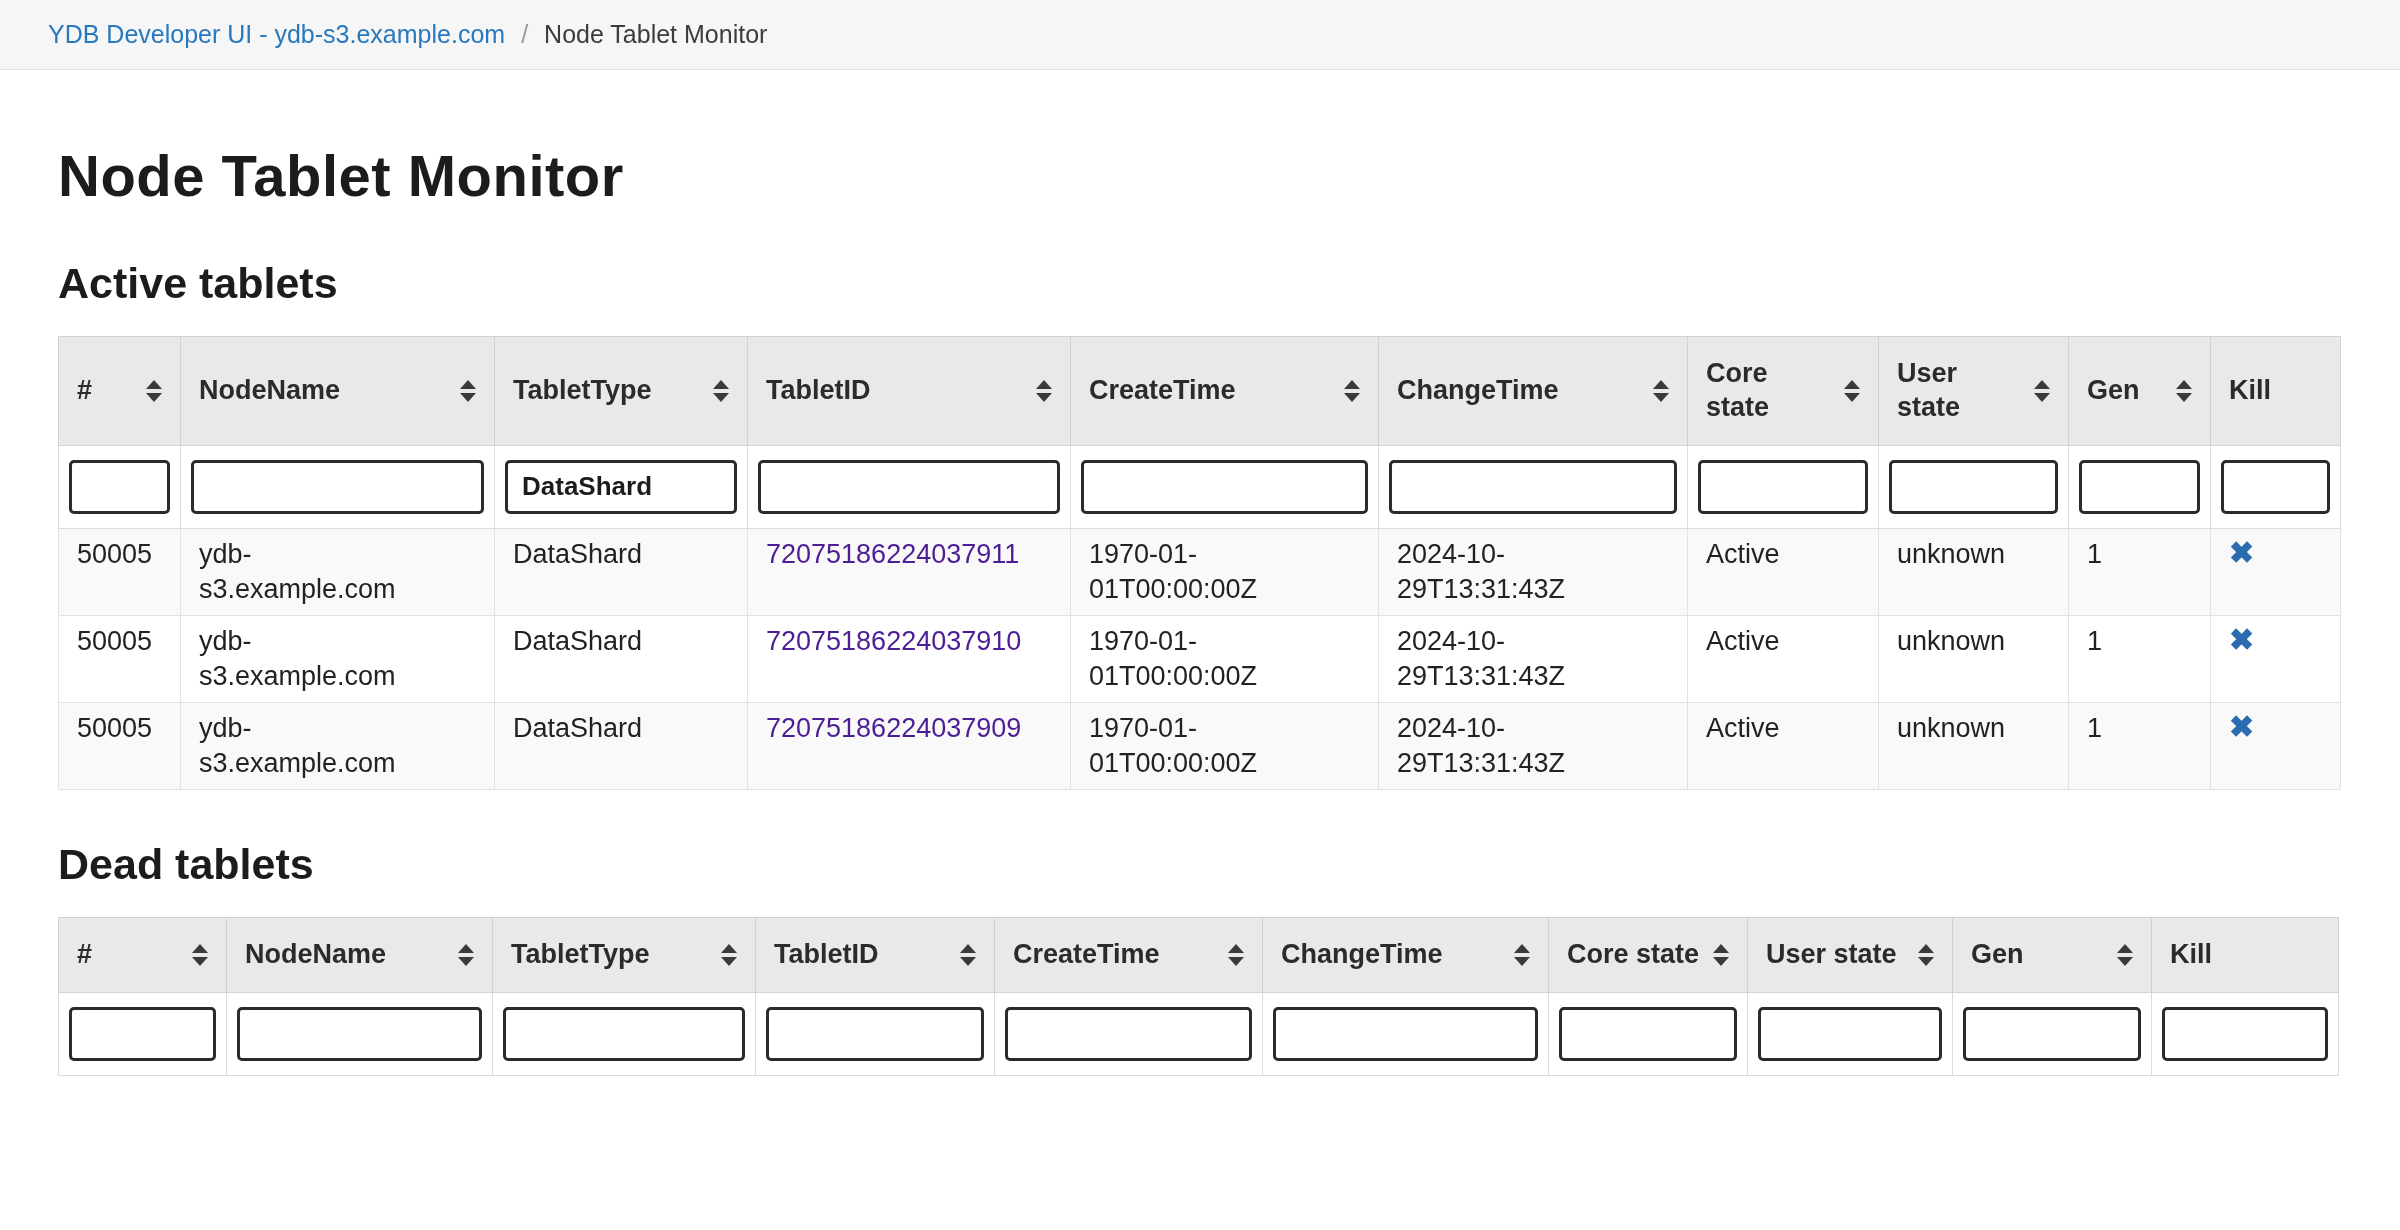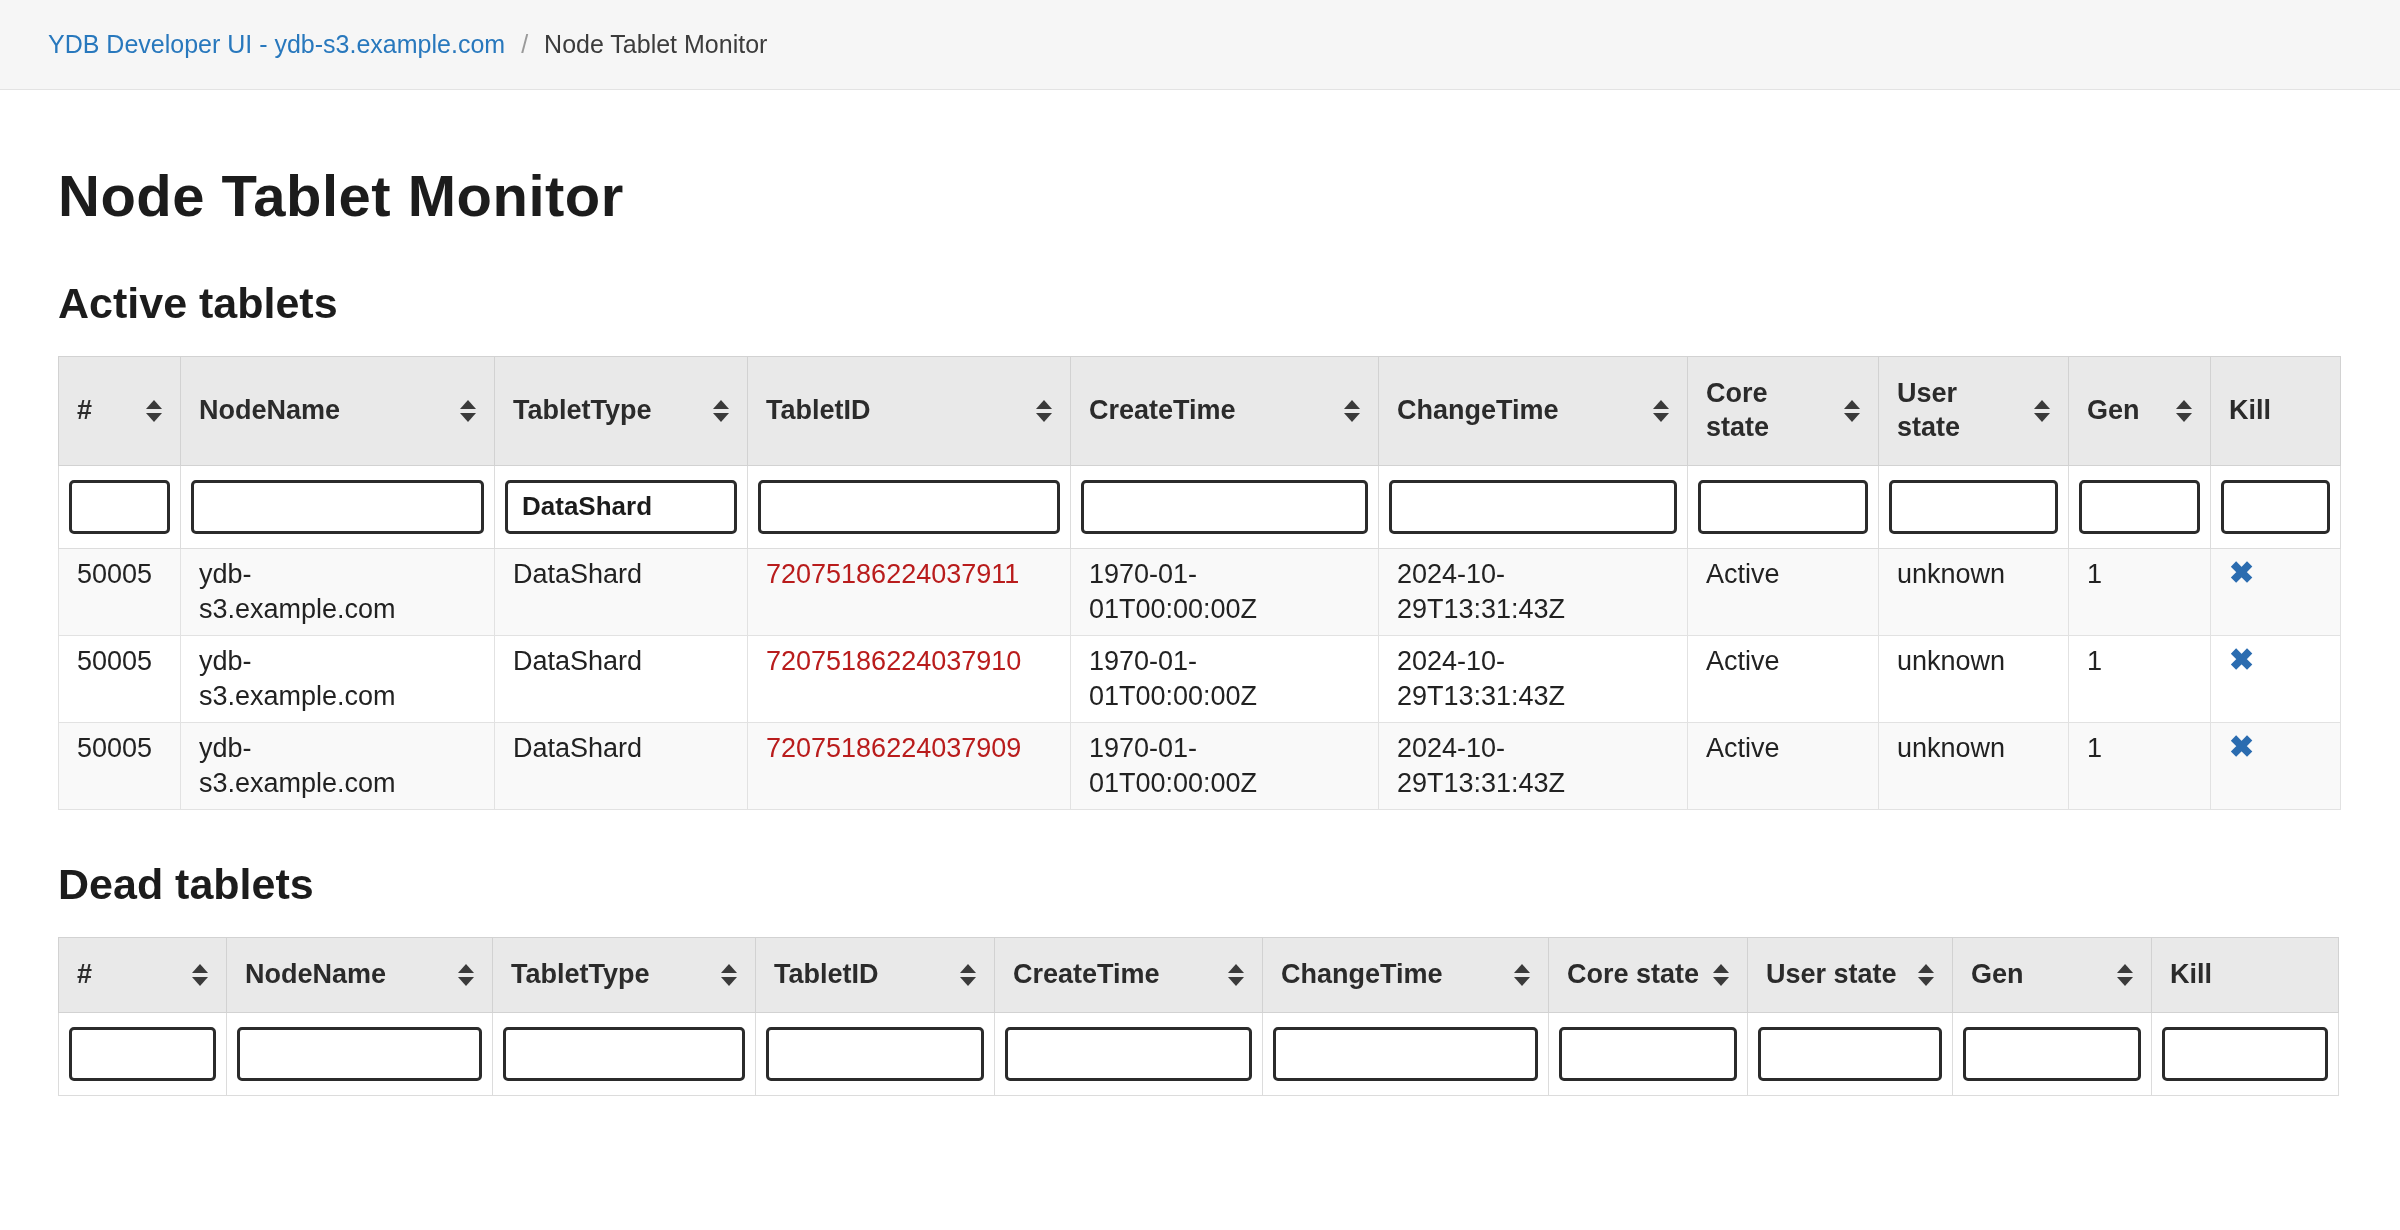--- a/index.html
+++ b/index.html
@@ -6,21 +6,21 @@
   html, body {
     width: 2400px;
     height: 1230px;
     overflow: hidden;
     background: #ffffff;
     font-family: "Liberation Sans", sans-serif;
     color: #222;
   }
   
   .breadcrumb-bar {
-    height: 90px;
+    height: 70px;
     background: #f6f6f6;
     border-bottom: 1px solid #e3e3e3;
     display: flex;
     align-items: center;
     padding: 0 48px;
     font-size: 25px;
     gap: 16px;
   }
   .breadcrumb-link { color: #2878bd; text-decoration: none; cursor: pointer; }
   .breadcrumb-sep { color: #9a9a9a; }
@@ -111,21 +111,21 @@
     font-size: 27px;
     color: #222;
     vertical-align: top;
     line-height: 1.3;
     border-color: #e2e2e2;
   }
   .tablets-table tbody tr:nth-child(odd) { background: #f9f9f9; }
   .tablets-table tbody tr:nth-child(even) { background: #ffffff; }
   .wrap-node { display: inline-block; max-width: 207px; }
   .wrap-date { display: inline-block; max-width: 176px; }
-  a.tablet-link { color: #b91c1c; text-decoration: none; cursor: pointer; }
+  a.tablet-link { color: #4c1d95; text-decoration: none; cursor: pointer; }
   .kill-button {
     background: none;
     border: none;
     cursor: pointer;
     padding: 0;
     line-height: 1;
   }
   .kill-x {
     color: #2b6cb0;
     font-size: 30px;

